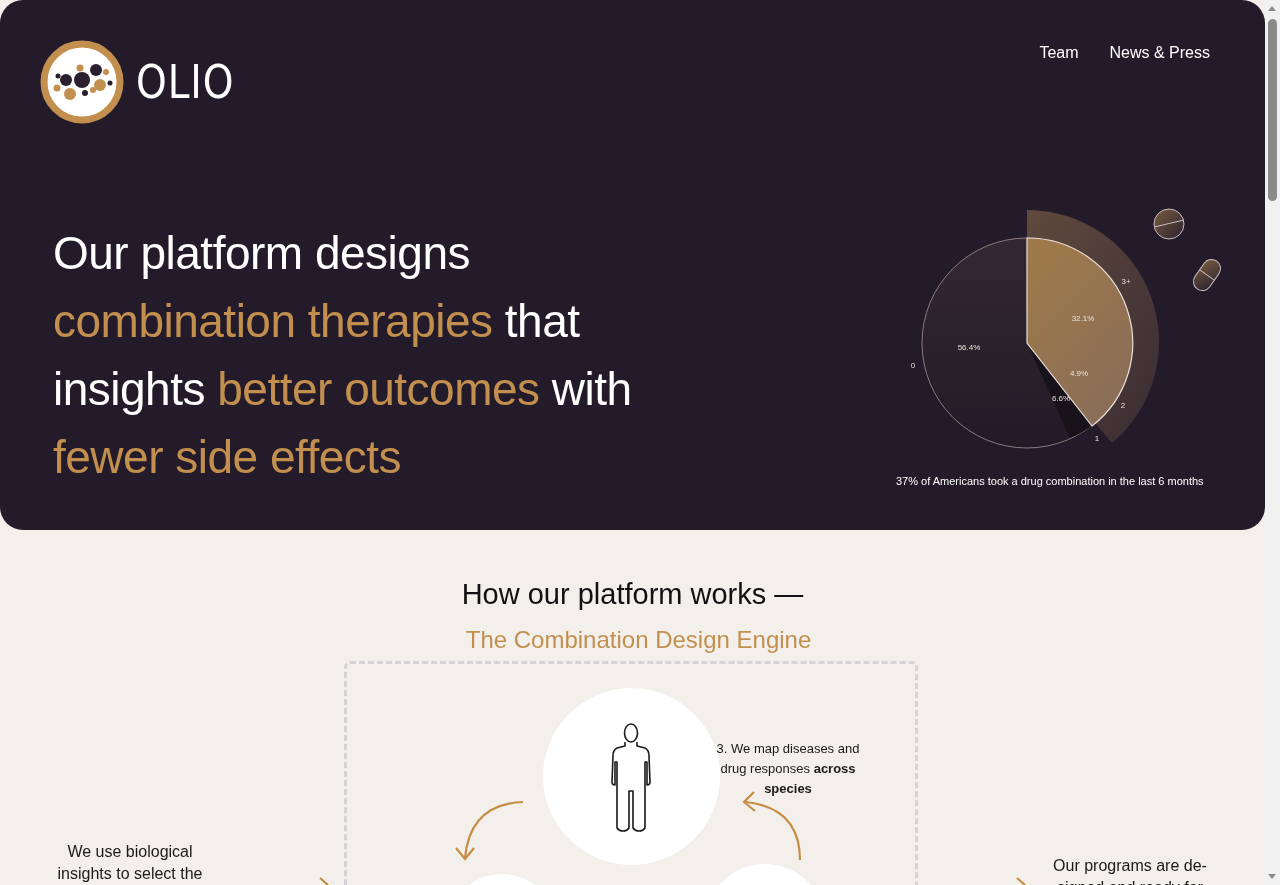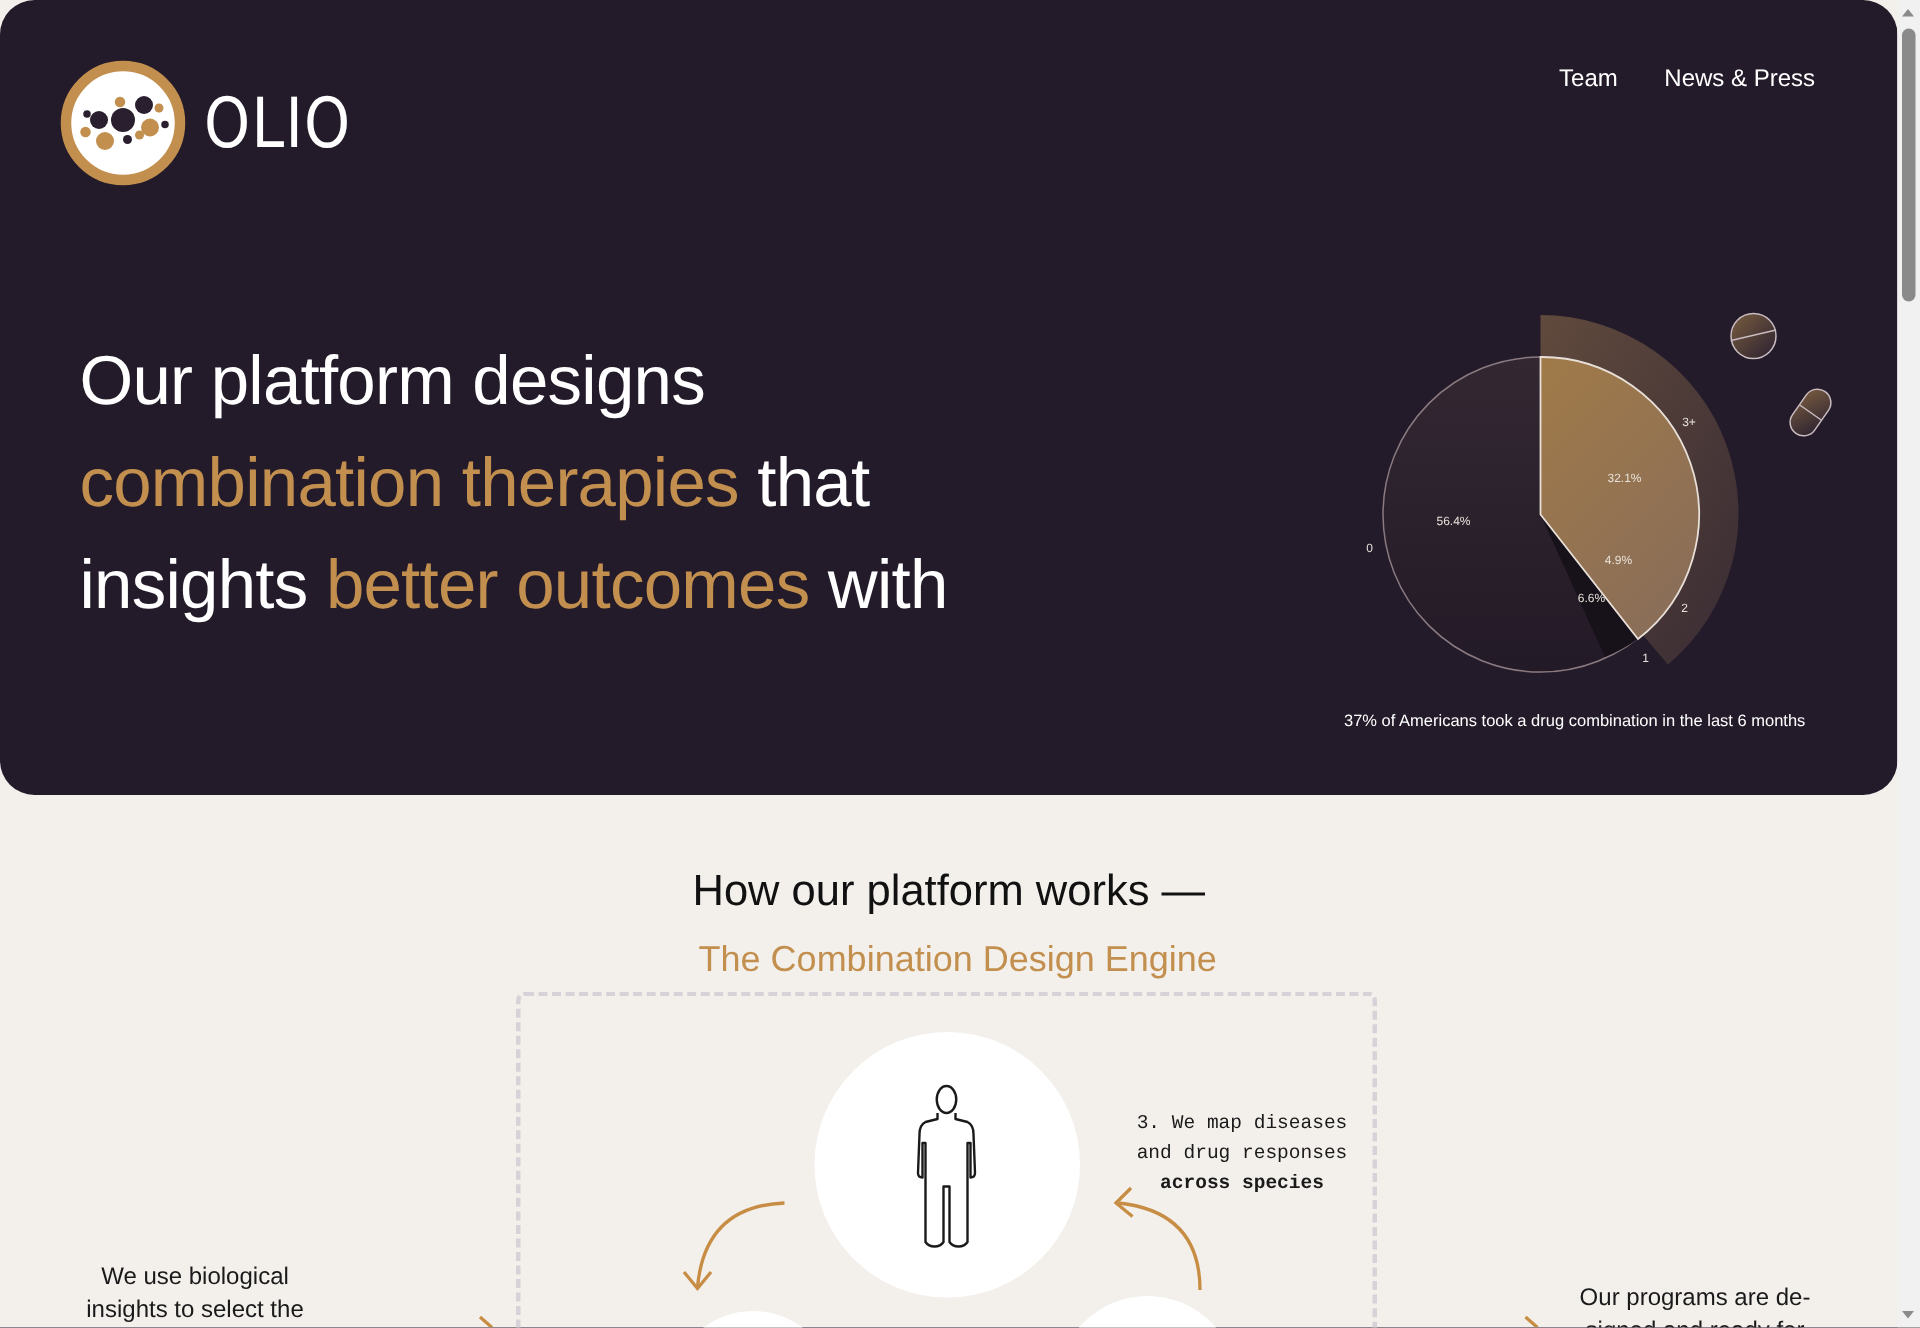--- a/index.html
+++ b/index.html
@@ -74,20 +74,21 @@
 
     <nav class="nav">
       <a href="#">Team</a>
       <a href="#">News &amp; Press</a>
     </nav>
 
     <h1 class="headline">
       <span>Our platform designs</span><br>
       <span class="accent">combination therapies</span><span> that</span><br>
       <span>insights </span><span class="accent">better outcomes</span><span> with</span><br>
+      <span class="accent">fewer side effects</span>
     </h1>
 
     <div class="chart-wrap">
       <svg width="360" height="300" viewBox="0 0 360 300">
         <defs>
           <linearGradient id="gOuter" x1="0" y1="0" x2="1" y2="1">
             <stop offset="0" stop-color="#6b5240"></stop>
             <stop offset="1" stop-color="#3d2f36"></stop>
           </linearGradient>
           <linearGradient id="gInner" x1="0" y1="0" x2="0.6" y2="1">
@@ -146,21 +147,21 @@
     <svg width="177" height="177" viewBox="0 0 177 177">
       <g fill="none" stroke="#1a1a1a" stroke-width="1.6" stroke-linejoin="round">
         <ellipse cx="88" cy="45" rx="6.5" ry="9"></ellipse>
         <path d="M82,54 L82,58 L74,60 Q70,62 70,68 L69,94 Q69,97 72,97 L72,74 L74,74 L74,140 Q76,143 80,143 Q84,143 86,140 L86,103 L90,103 L90,140 Q92,143 96,143 Q100,143 102,140 L102,74 L104,74 L104,97 Q107,97 107,94 L106,68 Q106,62 102,60 L94,58 L94,54"></path>
       </g>
     </svg>
   </div>
   <div class="circle" style="left:447px; top:874px; width:110px; height:110px;"></div>
   <div class="circle" style="left:705px; top:864px; width:120px; height:120px;"></div>
 
-  <div class="step-text" style="left:748px; top:739px; width:160px;font-family:Liberation Mono, monospace;">
+  <div class="step-text" style="left:708px; top:739px; width:160px;">
     <span>3.</span>
     <span>We map diseases and drug responses </span><b>across species</b>
   </div>
 
   <svg style="position:absolute; left:440px; top:790px;" width="100" height="80">
     <path d="M83,12 Q30,14 25,68" fill="none" stroke="#c88d44" stroke-width="2.2"></path>
     <path d="M16,58 L25,69 L34,58" fill="none" stroke="#c88d44" stroke-width="2.2"></path>
   </svg>
   <svg style="position:absolute; left:730px; top:790px;" width="90" height="80">
     <path d="M70,70 Q70,18 16,12" fill="none" stroke="#c88d44" stroke-width="2.2"></path>

